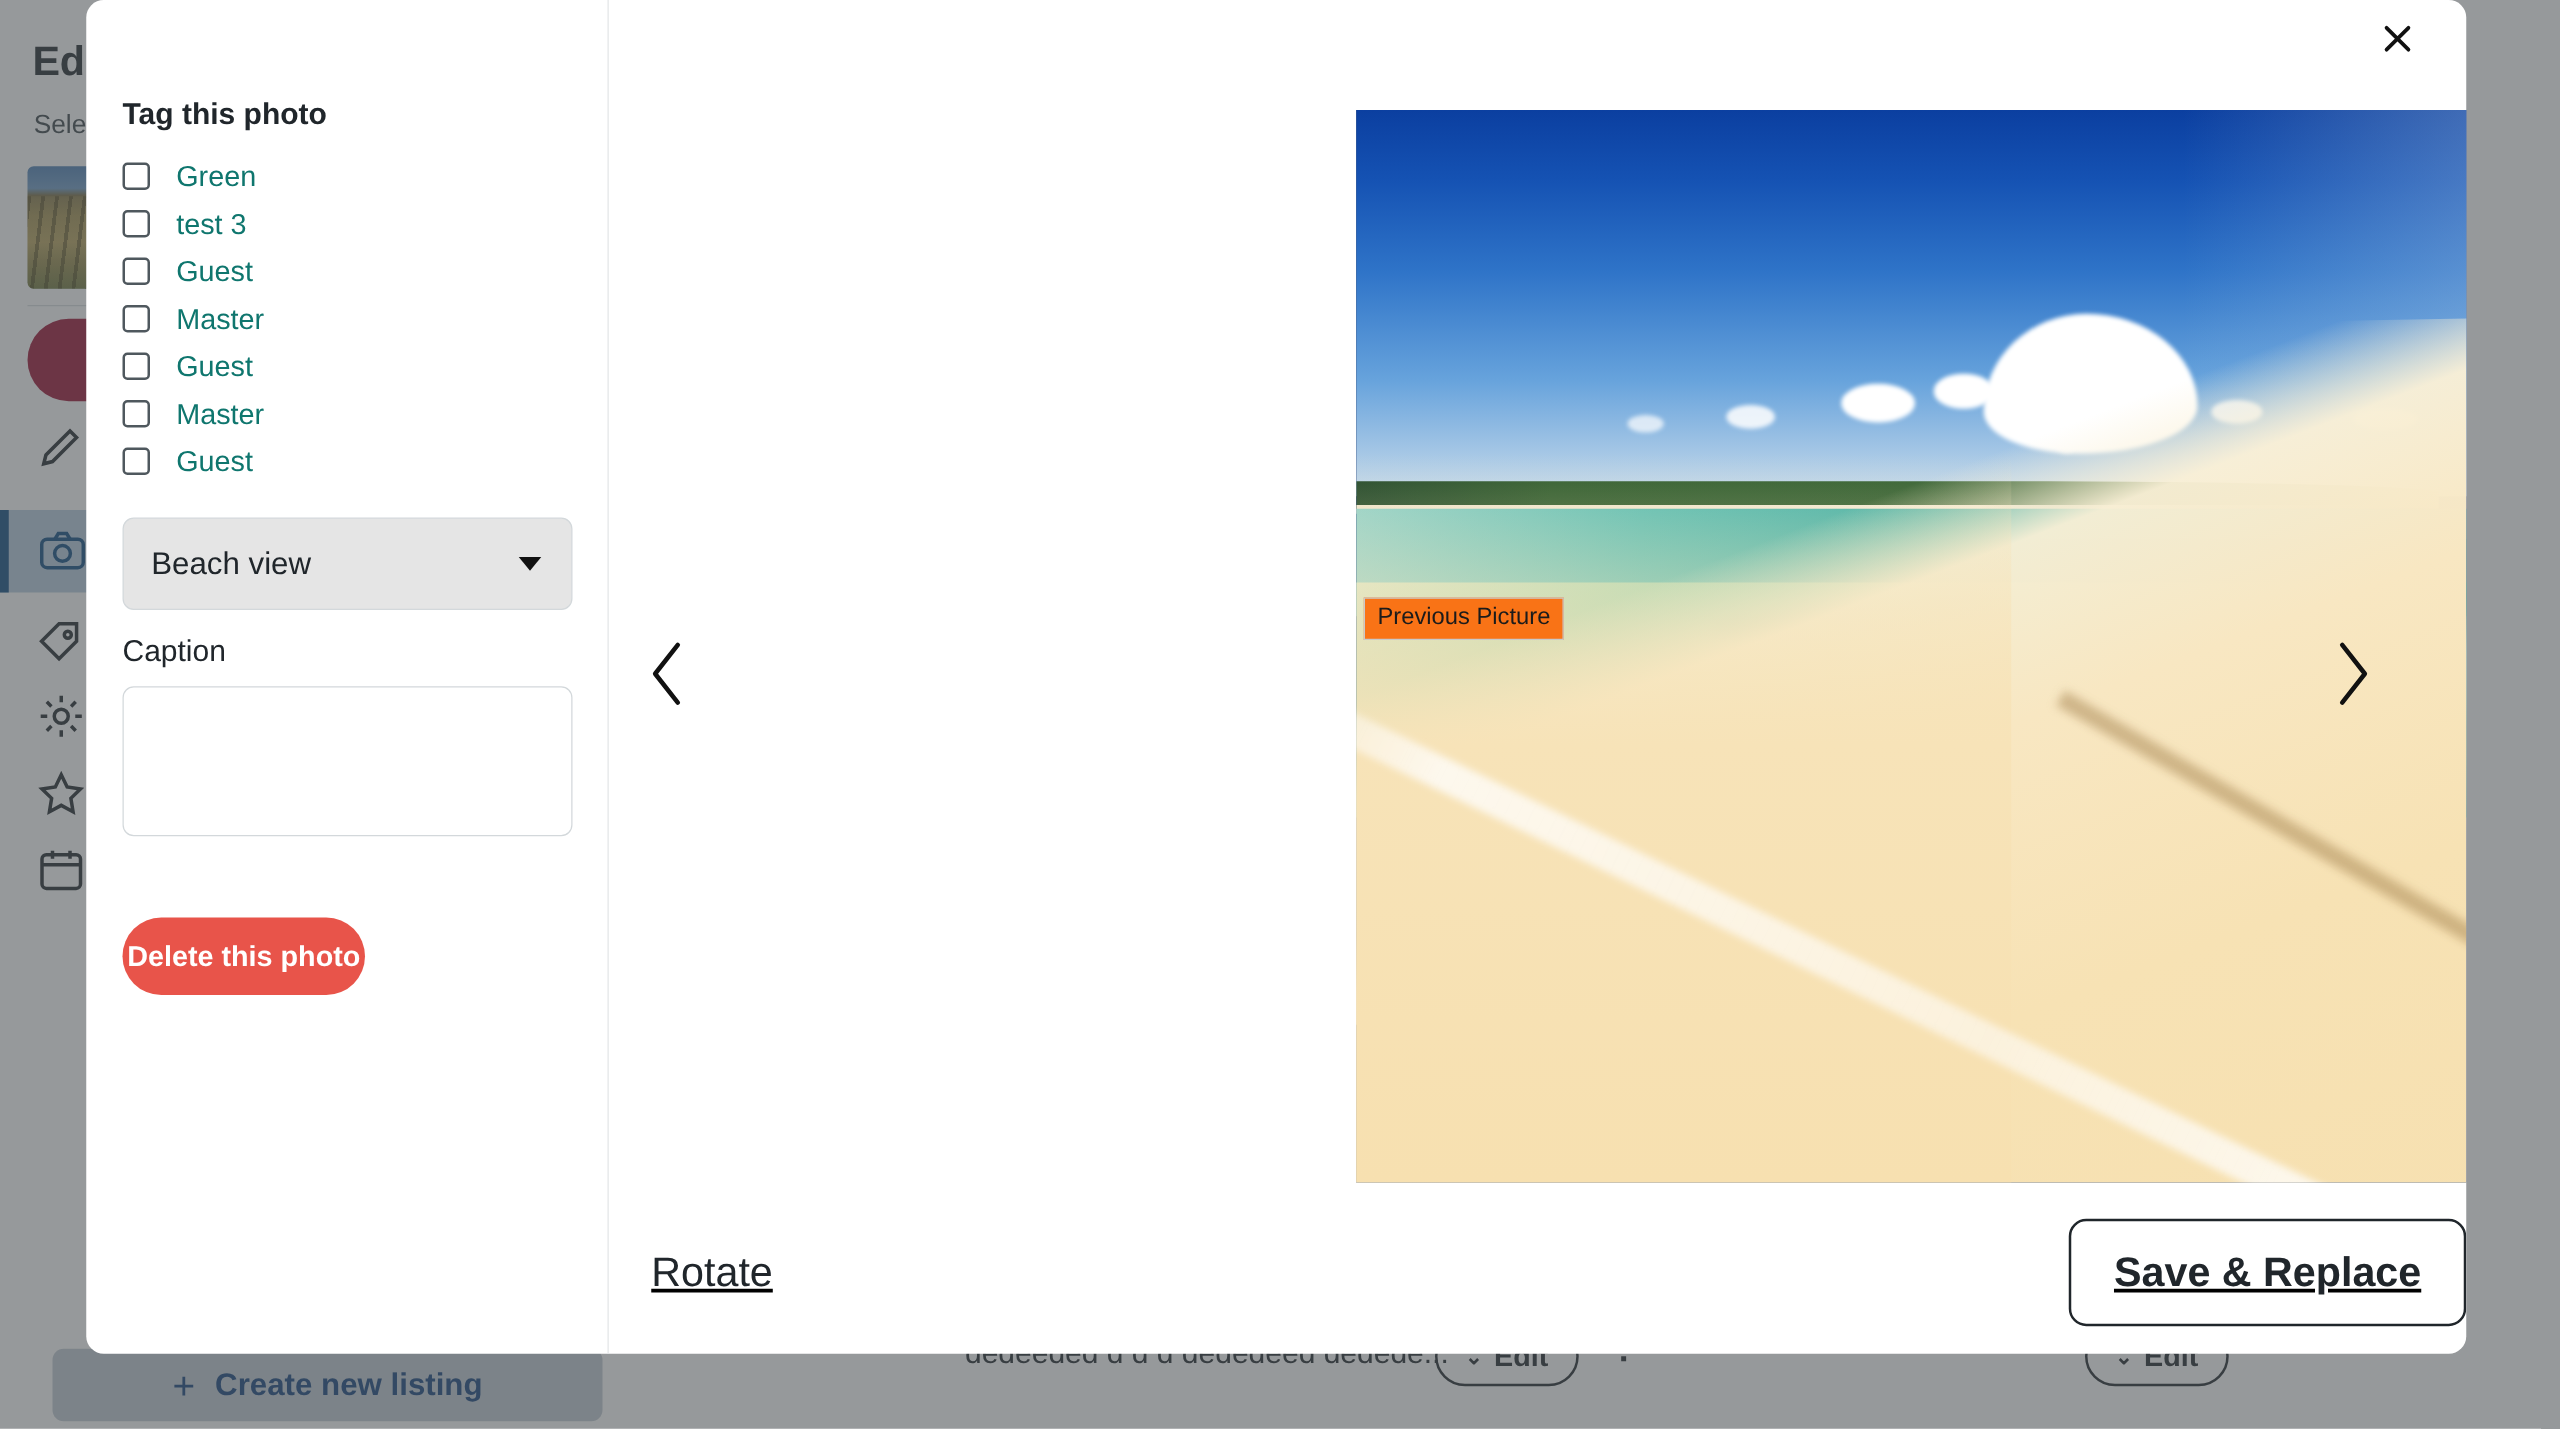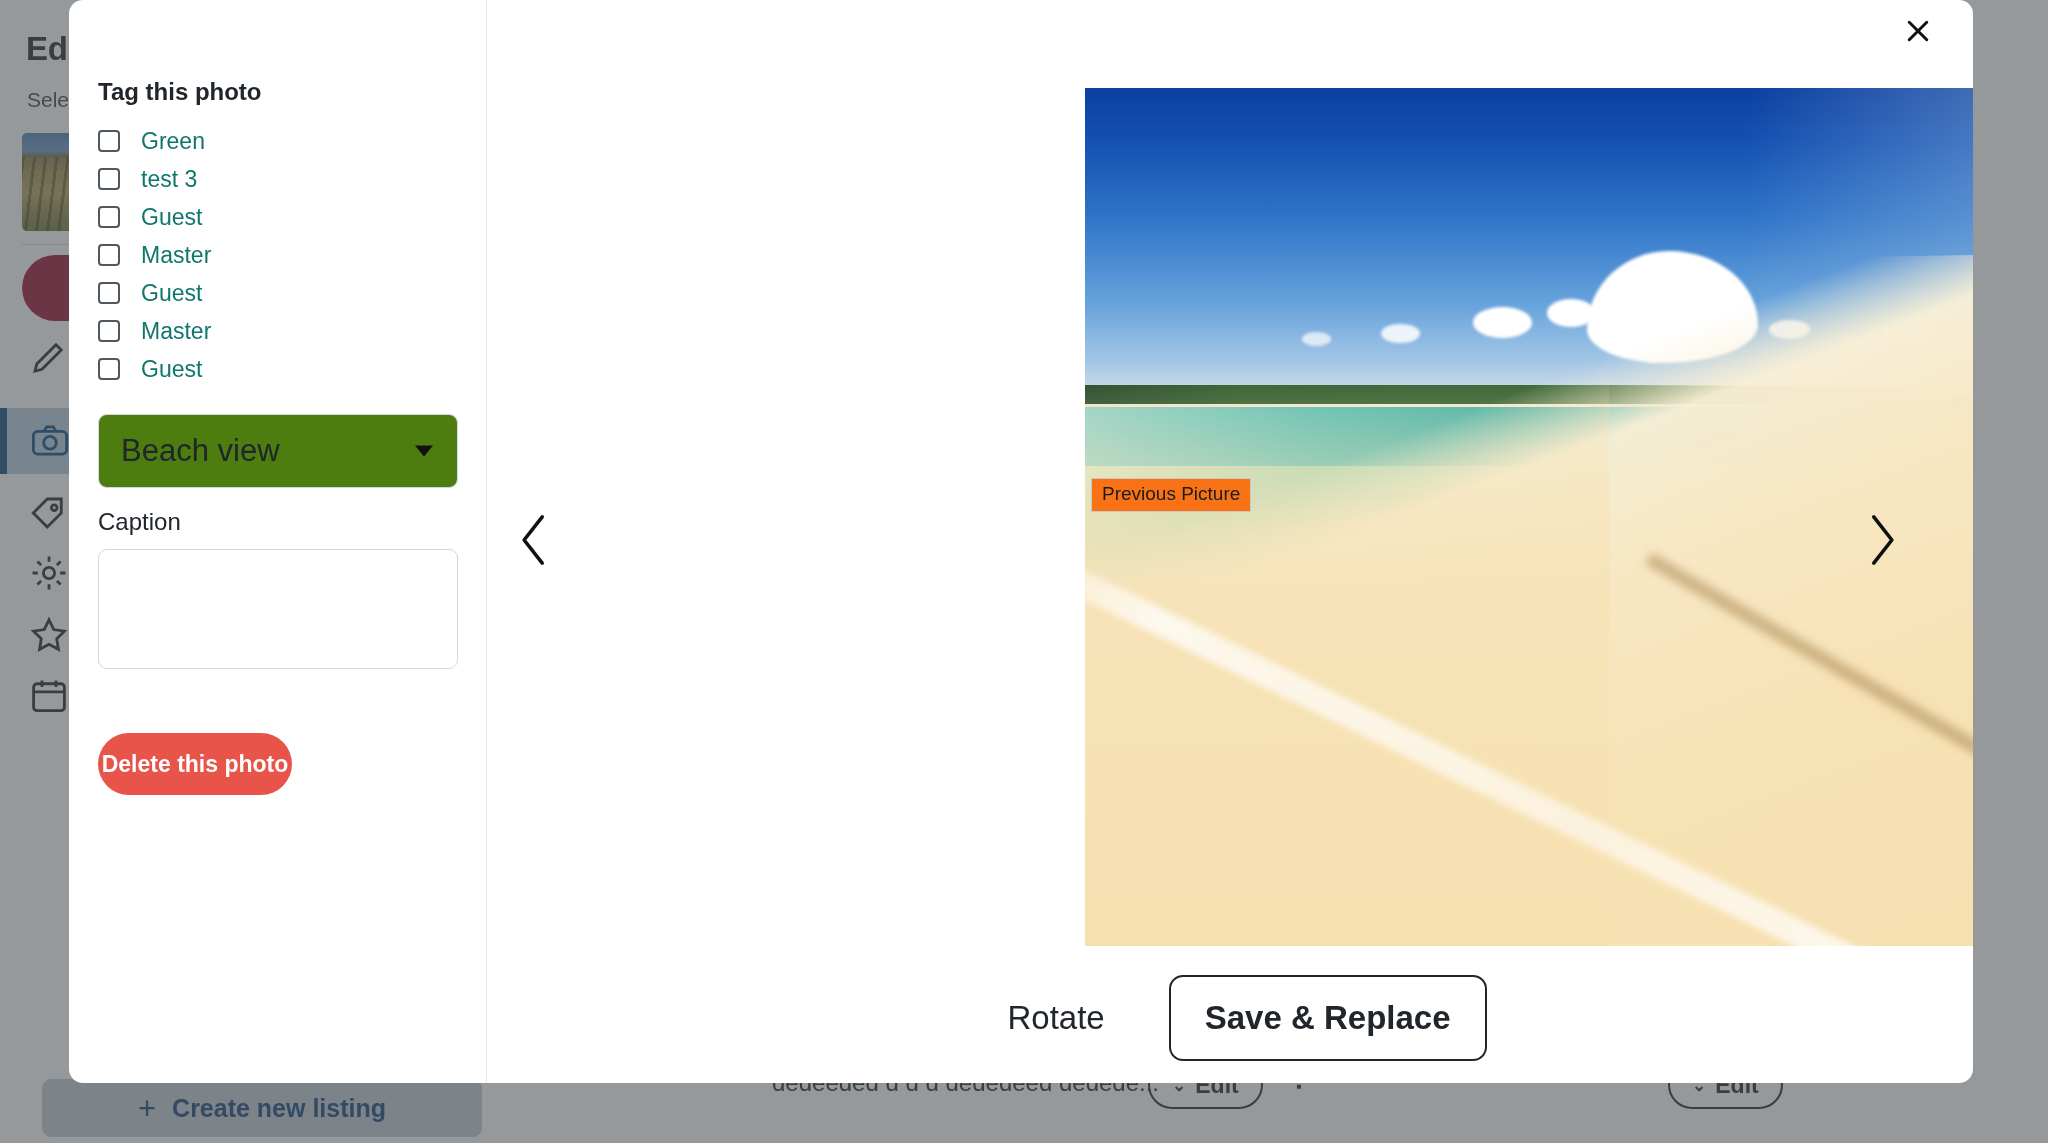--- a/index.html
+++ b/index.html
@@ -144,24 +144,24 @@
   .chk-label { font-size: 23px; color: #0f766e; }
   .chk-row.spaced { margin-top: 22px; }
 
   .select-wrap {
     position: relative; margin-top: 26px;
     width: 360px; height: 74px;
   }
   .select-box {
     width: 100%; height: 100%;
     border: 1px solid #d3d8db; border-radius: 9px;
-    background: #4d7c0f;
+    background: #e5e5e5;
     display: flex; align-items: center;
     padding: 0 22px;
-    font-size: 31px; color: #20262b;
+    font-size: 25px; color: #20262b;
     cursor: pointer;
   }
   .select-arrow {
     position: absolute; right: 25px; top: 50%;
     transform: translateY(-50%);
     width: 0; height: 0;
     border-left: 9px solid transparent;
     border-right: 9px solid transparent;
     border-top: 11px solid #111;
   }
@@ -331,21 +331,21 @@
     position: absolute; left: 604px; top: 478px;
     background: #f97316;
     border: 1px solid #c9c9c9;
     color: #1b1b1b; font-size: 19px;
     padding: 4px 10px 6px;
     z-index: 8; white-space: nowrap;
   }
 
   .viewer-actions {
     position: absolute; left: 0; right: 0; top: 975px;
-    display: flex; align-items: center; justify-content: center; gap: 0;
+    display: flex; align-items: center; justify-content: space-between; gap: 0; text-decoration: underline;
   }
   .rotate-btn {
     background: transparent; border: none;
     font-family: "Liberation Sans", sans-serif;
     font-size: 33px; color: #20262b; cursor: pointer;
     padding: 0 34px;
   }
   .save-btn {
     background: #fff;
     border: 2px solid #20262b; border-radius: 14px;

